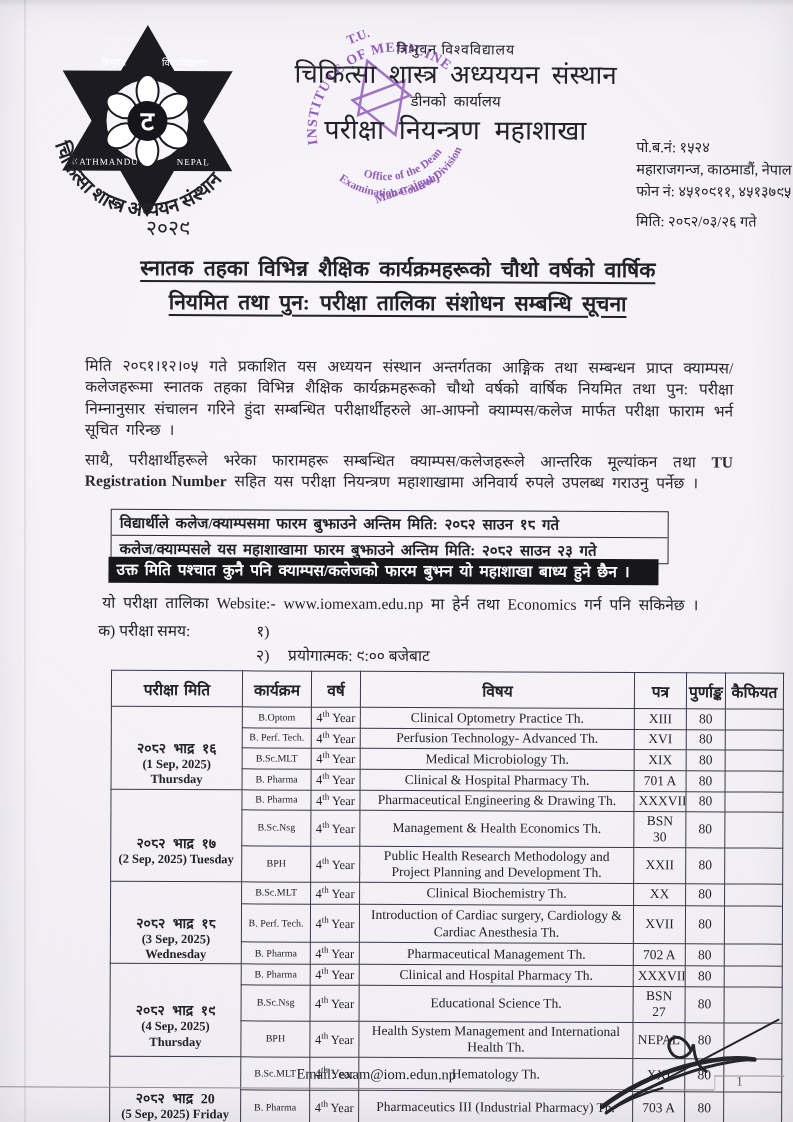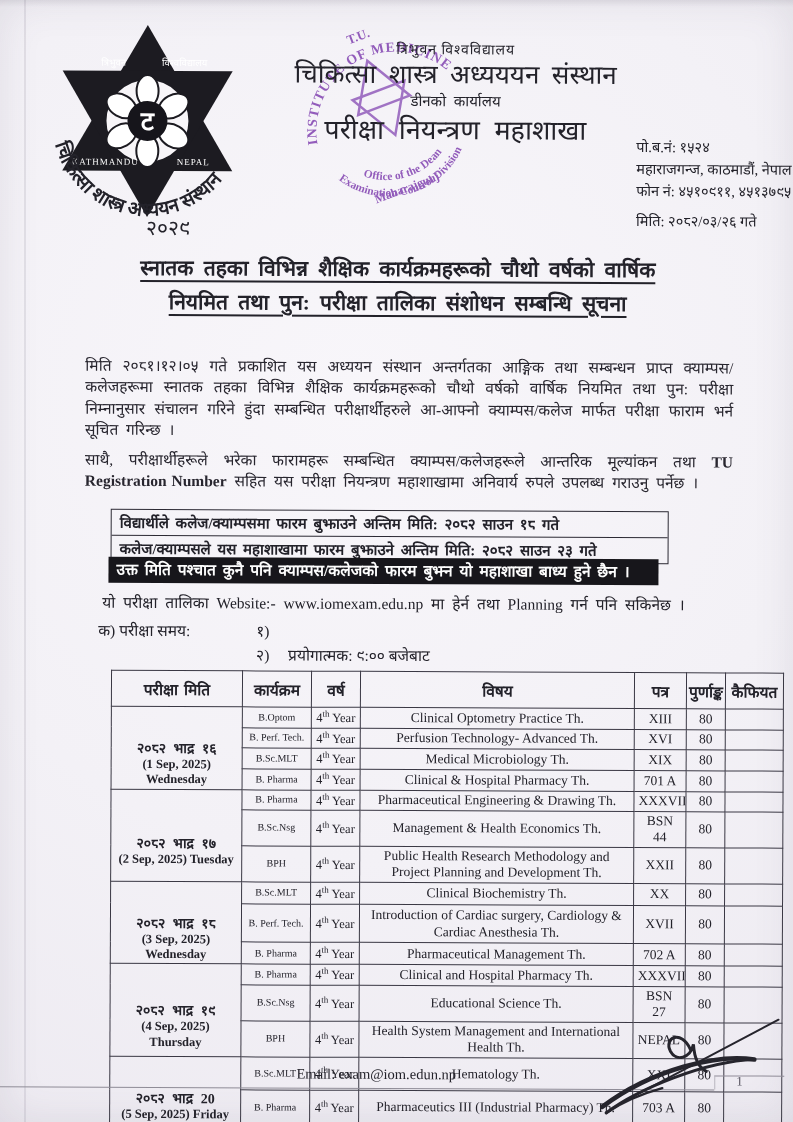--- a/index.html
+++ b/index.html
@@ -174,21 +174,21 @@
       <div class="row">विद्यार्थीले कलेज/क्याम्पसमा फारम बुझाउने अन्तिम मिति: २०८२ साउन १८ गते</div>
       <div class="row">कलेज/क्याम्पसले यस महाशाखामा फारम बुझाउने अन्तिम मिति: २०८२ साउन २३ गते</div>
     </div>
 
     <div class="warning-bar">उक्त मिति पश्चात कुनै पनि क्याम्पस/कलेजको फारम बुझ्न यो महाशाखा बाध्य हुने छैन ।</div>
 
     <div class="website-line">
       <span>यो परीक्षा तालिका</span>
       <span>Website:- www.iomexam.edu.np</span>
       <span>मा हेर्न तथा</span>
-      <span>Planning</span>
+      <span>Economics</span>
       <span>गर्न पनि सकिनेछ ।</span>
     </div>
 
     <div class="time-block">
       <div class="time-row">
         <span class="t-head">क) परीक्षा समय:</span>
         <span class="t-num">१)</span>
       </div>
       <div class="time-row">
         <span class="t-head"></span>
@@ -215,21 +215,21 @@
           <th>विषय</th>
           <th>पत्र</th>
           <th>पुर्णाङ्क</th>
           <th>कैफियत</th>
         </tr>
       </thead>
       <tbody>
           <tr>
             <td rowspan="4" class="date-cell">
               <div class="date-np">२०८२ भाद्र १६</div>
-              <div class="date-en">(1 Sep, 2025) Wednesday</div>
+              <div class="date-en">(1 Sep, 2025) Thursday</div>
             </td>
             <td class="prog">B.Optom</td>
             <td class="year">4<sup>th</sup> Year</td>
             <td class="subj">Clinical Optometry Practice Th.</td>
             <td class="paper">XIII</td>
             <td class="marks">80</td>
             <td class="remarks"></td>
           </tr>
           <tr>
             <td class="prog">B. Perf. Tech.</td>
@@ -264,21 +264,21 @@
             <td class="year">4<sup>th</sup> Year</td>
             <td class="subj">Pharmaceutical Engineering &amp; Drawing Th.</td>
             <td class="paper">XXXVII</td>
             <td class="marks">80</td>
             <td class="remarks"></td>
           </tr>
           <tr>
             <td class="prog">B.Sc.Nsg</td>
             <td class="year">4<sup>th</sup> Year</td>
             <td class="subj">Management &amp; Health Economics Th.</td>
-            <td class="paper">BSN 44</td>
+            <td class="paper">BSN 30</td>
             <td class="marks">80</td>
             <td class="remarks"></td>
           </tr>
           <tr>
             <td class="prog">BPH</td>
             <td class="year">4<sup>th</sup> Year</td>
             <td class="subj">Public Health Research Methodology and Project Planning and Development Th.</td>
             <td class="paper">XXII</td>
             <td class="marks">80</td>
             <td class="remarks"></td>

